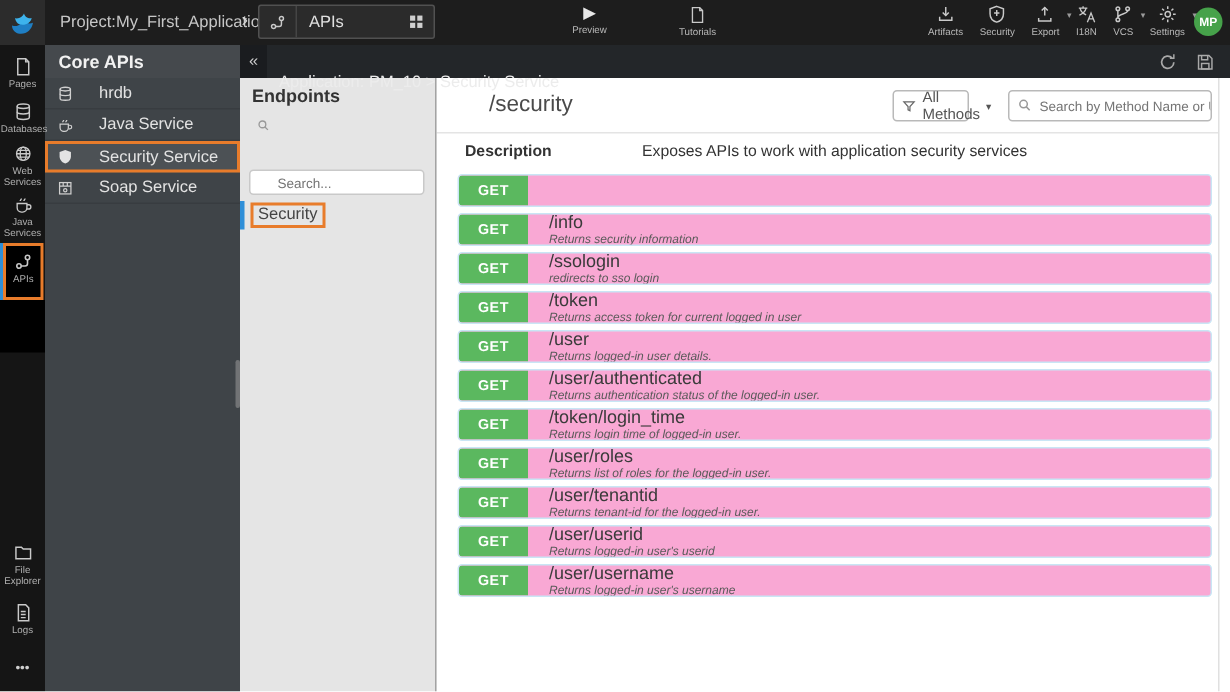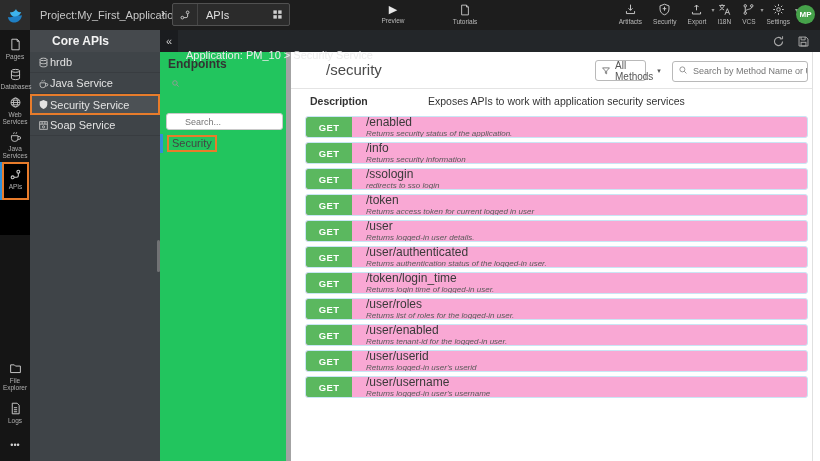--- a/index.html
+++ b/index.html
@@ -30,35 +30,35 @@
   
   .sidebar { position:absolute; top:30px; left:0; width:30px; height:431px; background:#151515; z-index:9; }
   .side-item { position:absolute; left:0; width:30px; display:flex; flex-direction:column; align-items:center; gap:2px; cursor:pointer; }
   .side-item .lbl { font-size:6.5px; color:#b0b0b0; text-align:center; line-height:1.15; width:29px; }
   .side-item.active { background:#000; border:2px solid #e87c2b; padding-top:4px; left:2px; width:27px; height:38px; }
   .active-blue-bar { position:absolute; left:0; top:132px; width:2px; height:38px; background:#2f8fd8; }
   .active-black-ext { position:absolute; left:0; top:170px; width:30px; height:35px; background:#000; }
 
   
   .core-panel { position:absolute; top:30px; left:30px; width:130px; height:431px; background:#3f4448; z-index:8; }
-  .core-title { height:22px; background:#45494d; color:#f2f2f2; font-size:12px; font-weight:bold; display:flex; align-items:center; padding-left:22px; }
-  .core-item { height:21px; display:flex; align-items:center; padding-left:8px; gap:1px; font-size:11px; color:#e3e3e3; border-bottom:1px solid #383c40; cursor:pointer; }
+  .core-title { height:22px; background:#45494d; color:#f2f2f2; font-size:12px; font-weight:bold; display:flex; align-items:center; padding-left:9px; }
+  .core-item { height:21px; display:flex; align-items:center; padding-left:8px; gap:17px; font-size:11px; color:#e3e3e3; border-bottom:1px solid #383c40; cursor:pointer; }
   .core-item .icon { color:#cfcfcf; }
   .core-item.selected { background:#4c5155; border:2px solid #e87c2b; padding-left:6px; }
   .core-scroll-thumb { position:absolute; right:0; top:210px; width:3px; height:32px; background:#9a9a9a; opacity:.55; border-radius:2px; }
 
   
   .content-header { position:absolute; top:30px; left:160px; width:660px; height:22px; background:#232629; display:flex; align-items:center; z-index:7; }
   .collapse-btn { width:18px; height:22px; background:#1a1c1f; color:#cfcfcf; font-size:11px; display:flex; align-items:center; justify-content:center; cursor:pointer; }
   .breadcrumb { margin-left:8px; font-size:11px; font-weight:normal; color:#ececec;margin-top:28px; }
   .header-icons { margin-left:auto; display:flex; gap:12px; padding-right:10px; }
   .header-icons .icon { color:#a9a9a9; cursor:pointer; }
 
   
-  .endpoints-panel { position:absolute; top:52px; left:160px; width:131px; height:409px; background:#22c55e; border-right:5px solid #a3a3a3; z-index:6; }
+  .endpoints-panel { position:absolute; top:52px; left:160px; width:131px; height:409px; background:#e5e5e5; border-right:1px solid #a3a3a3; z-index:6; }
   .ep-title { font-size:12px; font-weight:bold; color:#333; padding:5px 0 4px 8px; }
   .ep-search-wrap { position:relative; margin:0 6px; }
   .ep-search-wrap .icon { position:absolute; left:5px; top:4px; color:#999; }
   .ep-search { width:117px; height:17px; border:1px solid #c9c9c9; border-radius:3px; padding-left:18px; font-size:9px; color:#555; font-family:"Liberation Sans",sans-serif; outline:none;margin-top:38px; }
   .ep-list-item { margin-top:4px; height:19px; border-left:3px solid #2f8fd8; display:flex; align-items:center; padding-left:4px; cursor:pointer; }
   .ep-list-item .annotated { border:2px solid #e87c2b; padding:0 3px; font-size:11px; color:#444; line-height:13px; }
 
   
   .main { position:absolute; top:52px; left:291px; width:529px; height:409px; background:#fff; z-index:5; }
   .service-path { position:absolute; left:19px; top:9px; font-size:15px; color:#4a4a4a;margin-left:16px; }
@@ -369,24 +369,20 @@
       <input class="url-search" placeholder="Search by Method Name or URL..." style="">
     </div>
 
     <div class="main-divider"></div>
     <div class="desc-label">Description</div>
     <div class="desc-value">Exposes APIs to work with application security services</div>
 
     <div class="ep-rows">
       <div class="ep-row">
         <div class="ep-method">GET</div>
-        <div class="ep-info">
-            <div class="ep-path">/enabled</div>
-            <div class="ep-desc">Returns security status of the application.</div>
-          </div>
       </div>
       <div class="ep-row">
         <div class="ep-method">GET</div>
         <div class="ep-info">
             <div class="ep-path">/info</div>
             <div class="ep-desc">Returns security information</div>
           </div>
       </div>
       <div class="ep-row">
         <div class="ep-method">GET</div>
@@ -426,21 +422,21 @@
       <div class="ep-row">
         <div class="ep-method">GET</div>
         <div class="ep-info">
             <div class="ep-path">/user/roles</div>
             <div class="ep-desc">Returns list of roles for the logged-in user.</div>
           </div>
       </div>
       <div class="ep-row">
         <div class="ep-method">GET</div>
         <div class="ep-info">
-            <div class="ep-path">/user/enabled</div>
+            <div class="ep-path">/user/tenantid</div>
             <div class="ep-desc">Returns tenant-id for the logged-in user.</div>
           </div>
       </div>
       <div class="ep-row">
         <div class="ep-method">GET</div>
         <div class="ep-info">
             <div class="ep-path">/user/userid</div>
             <div class="ep-desc">Returns logged-in user's userid</div>
           </div>
       </div>

